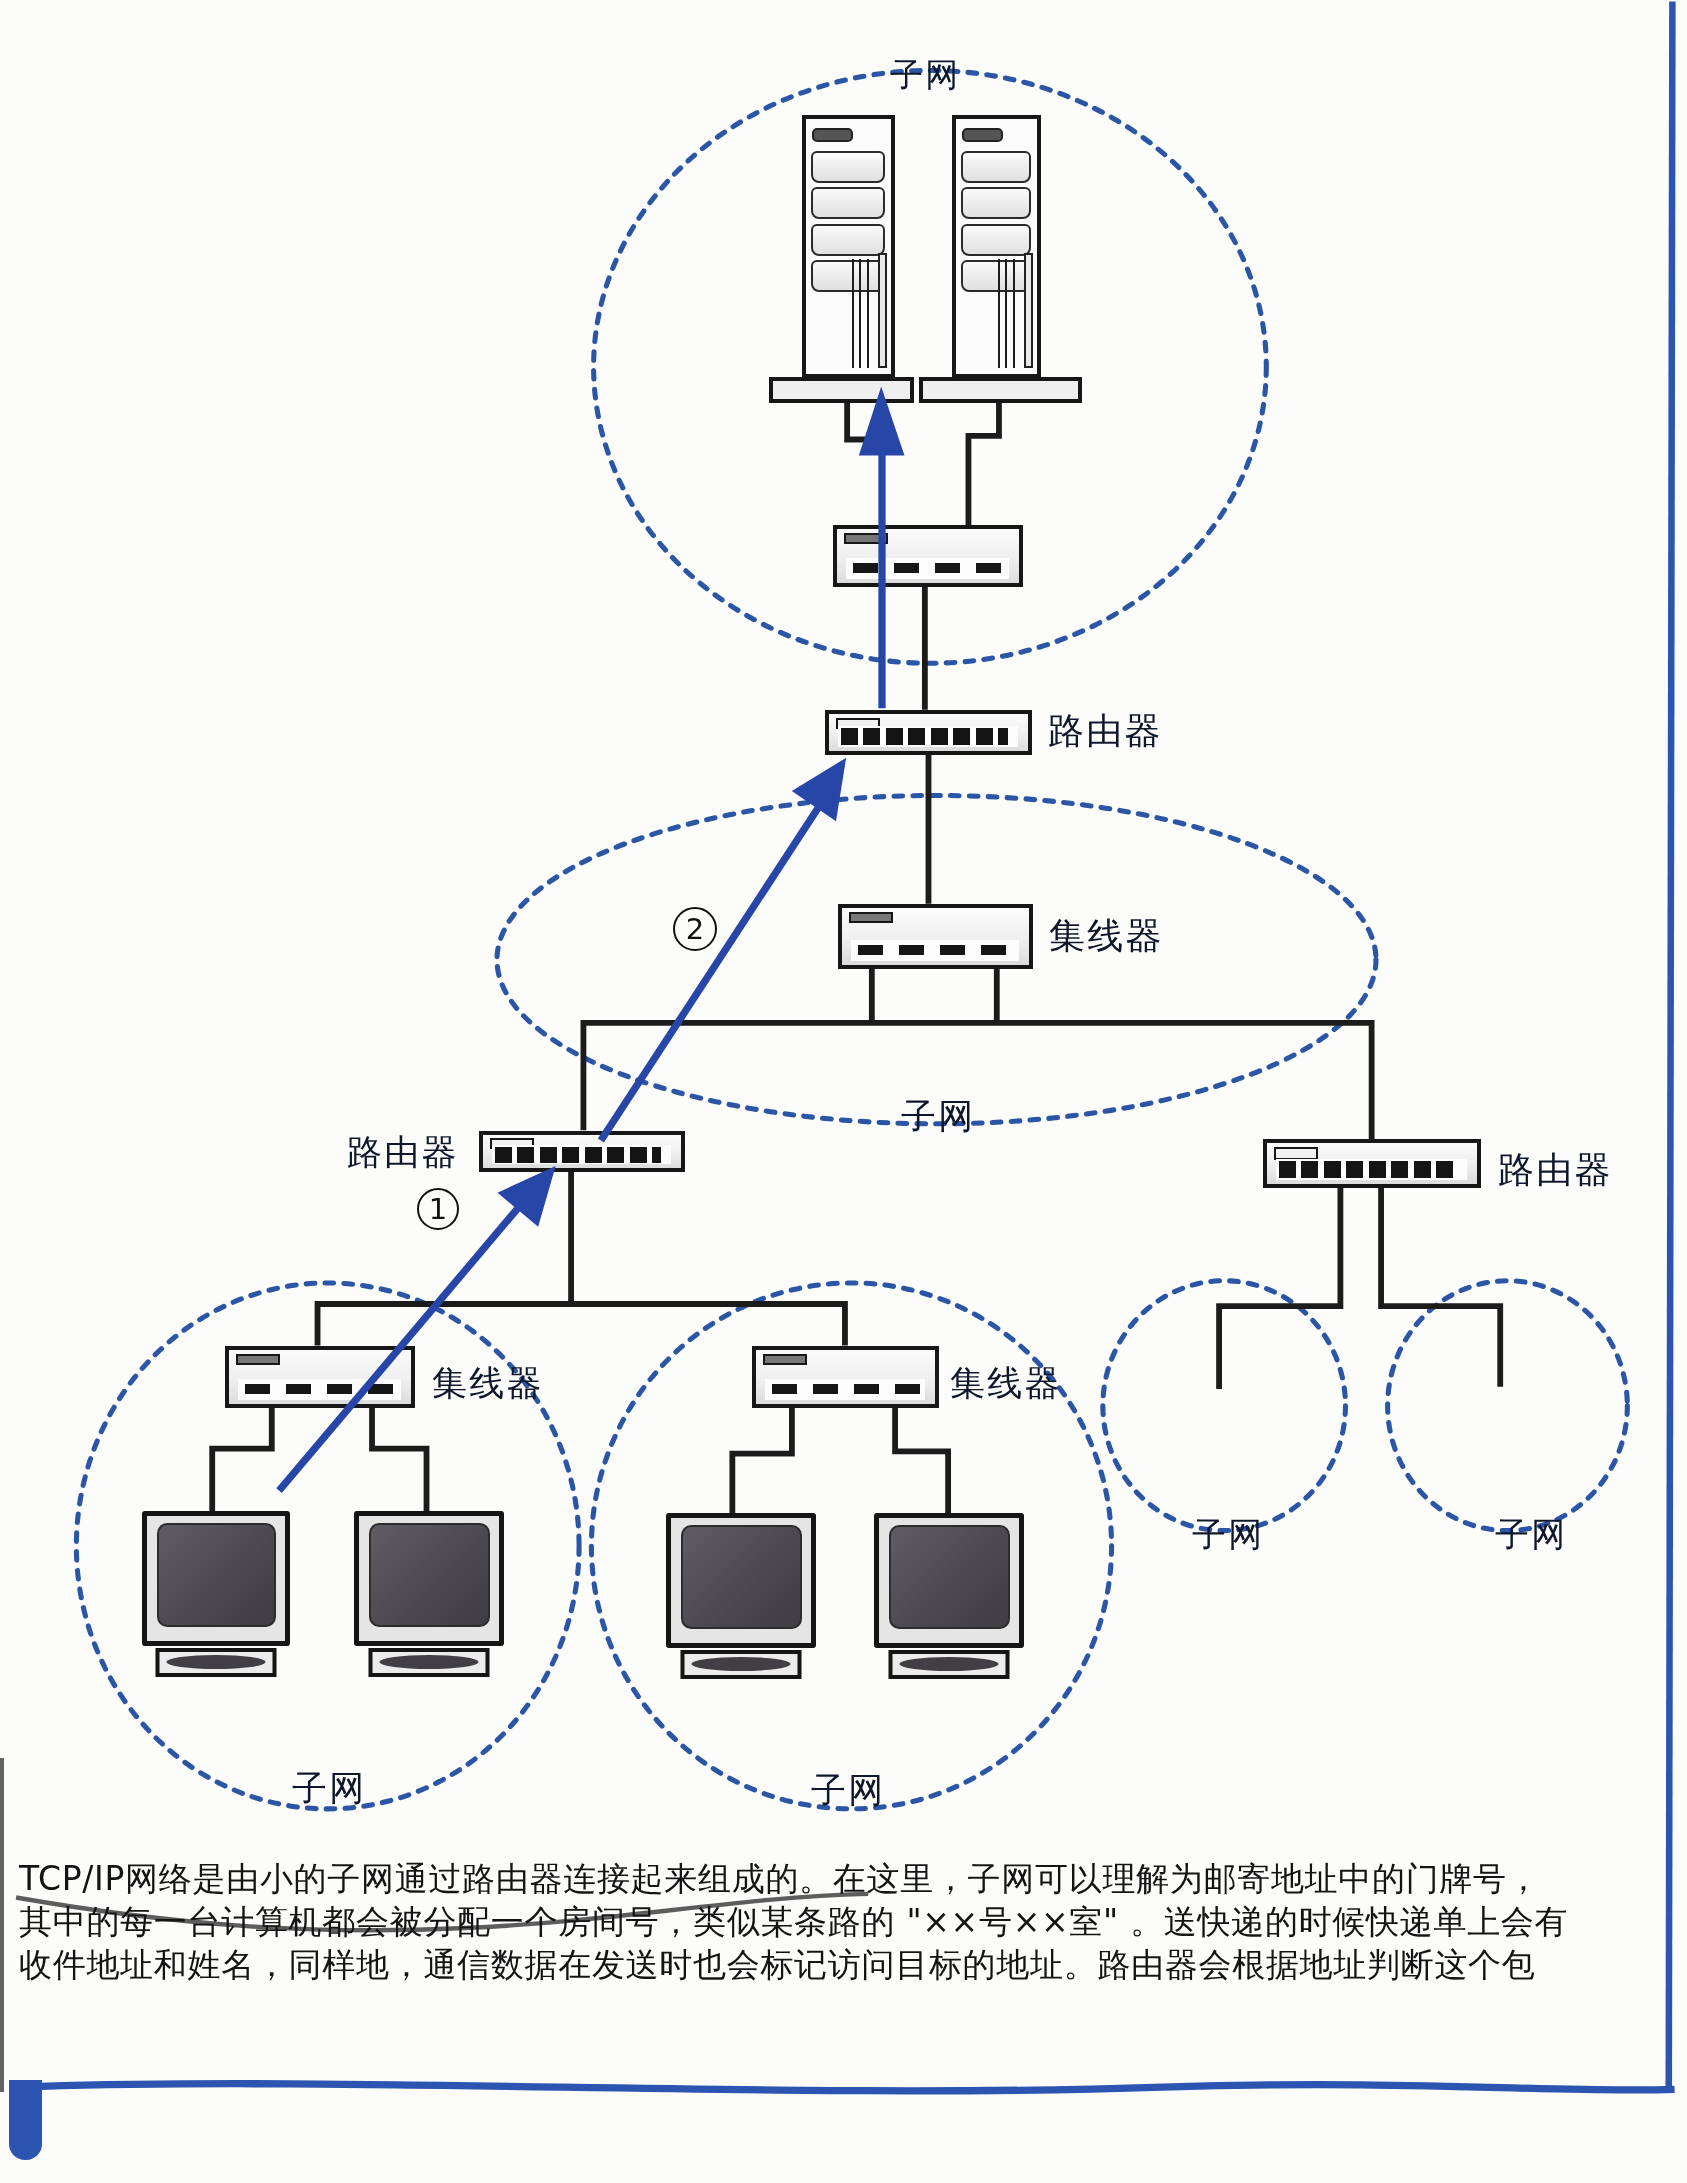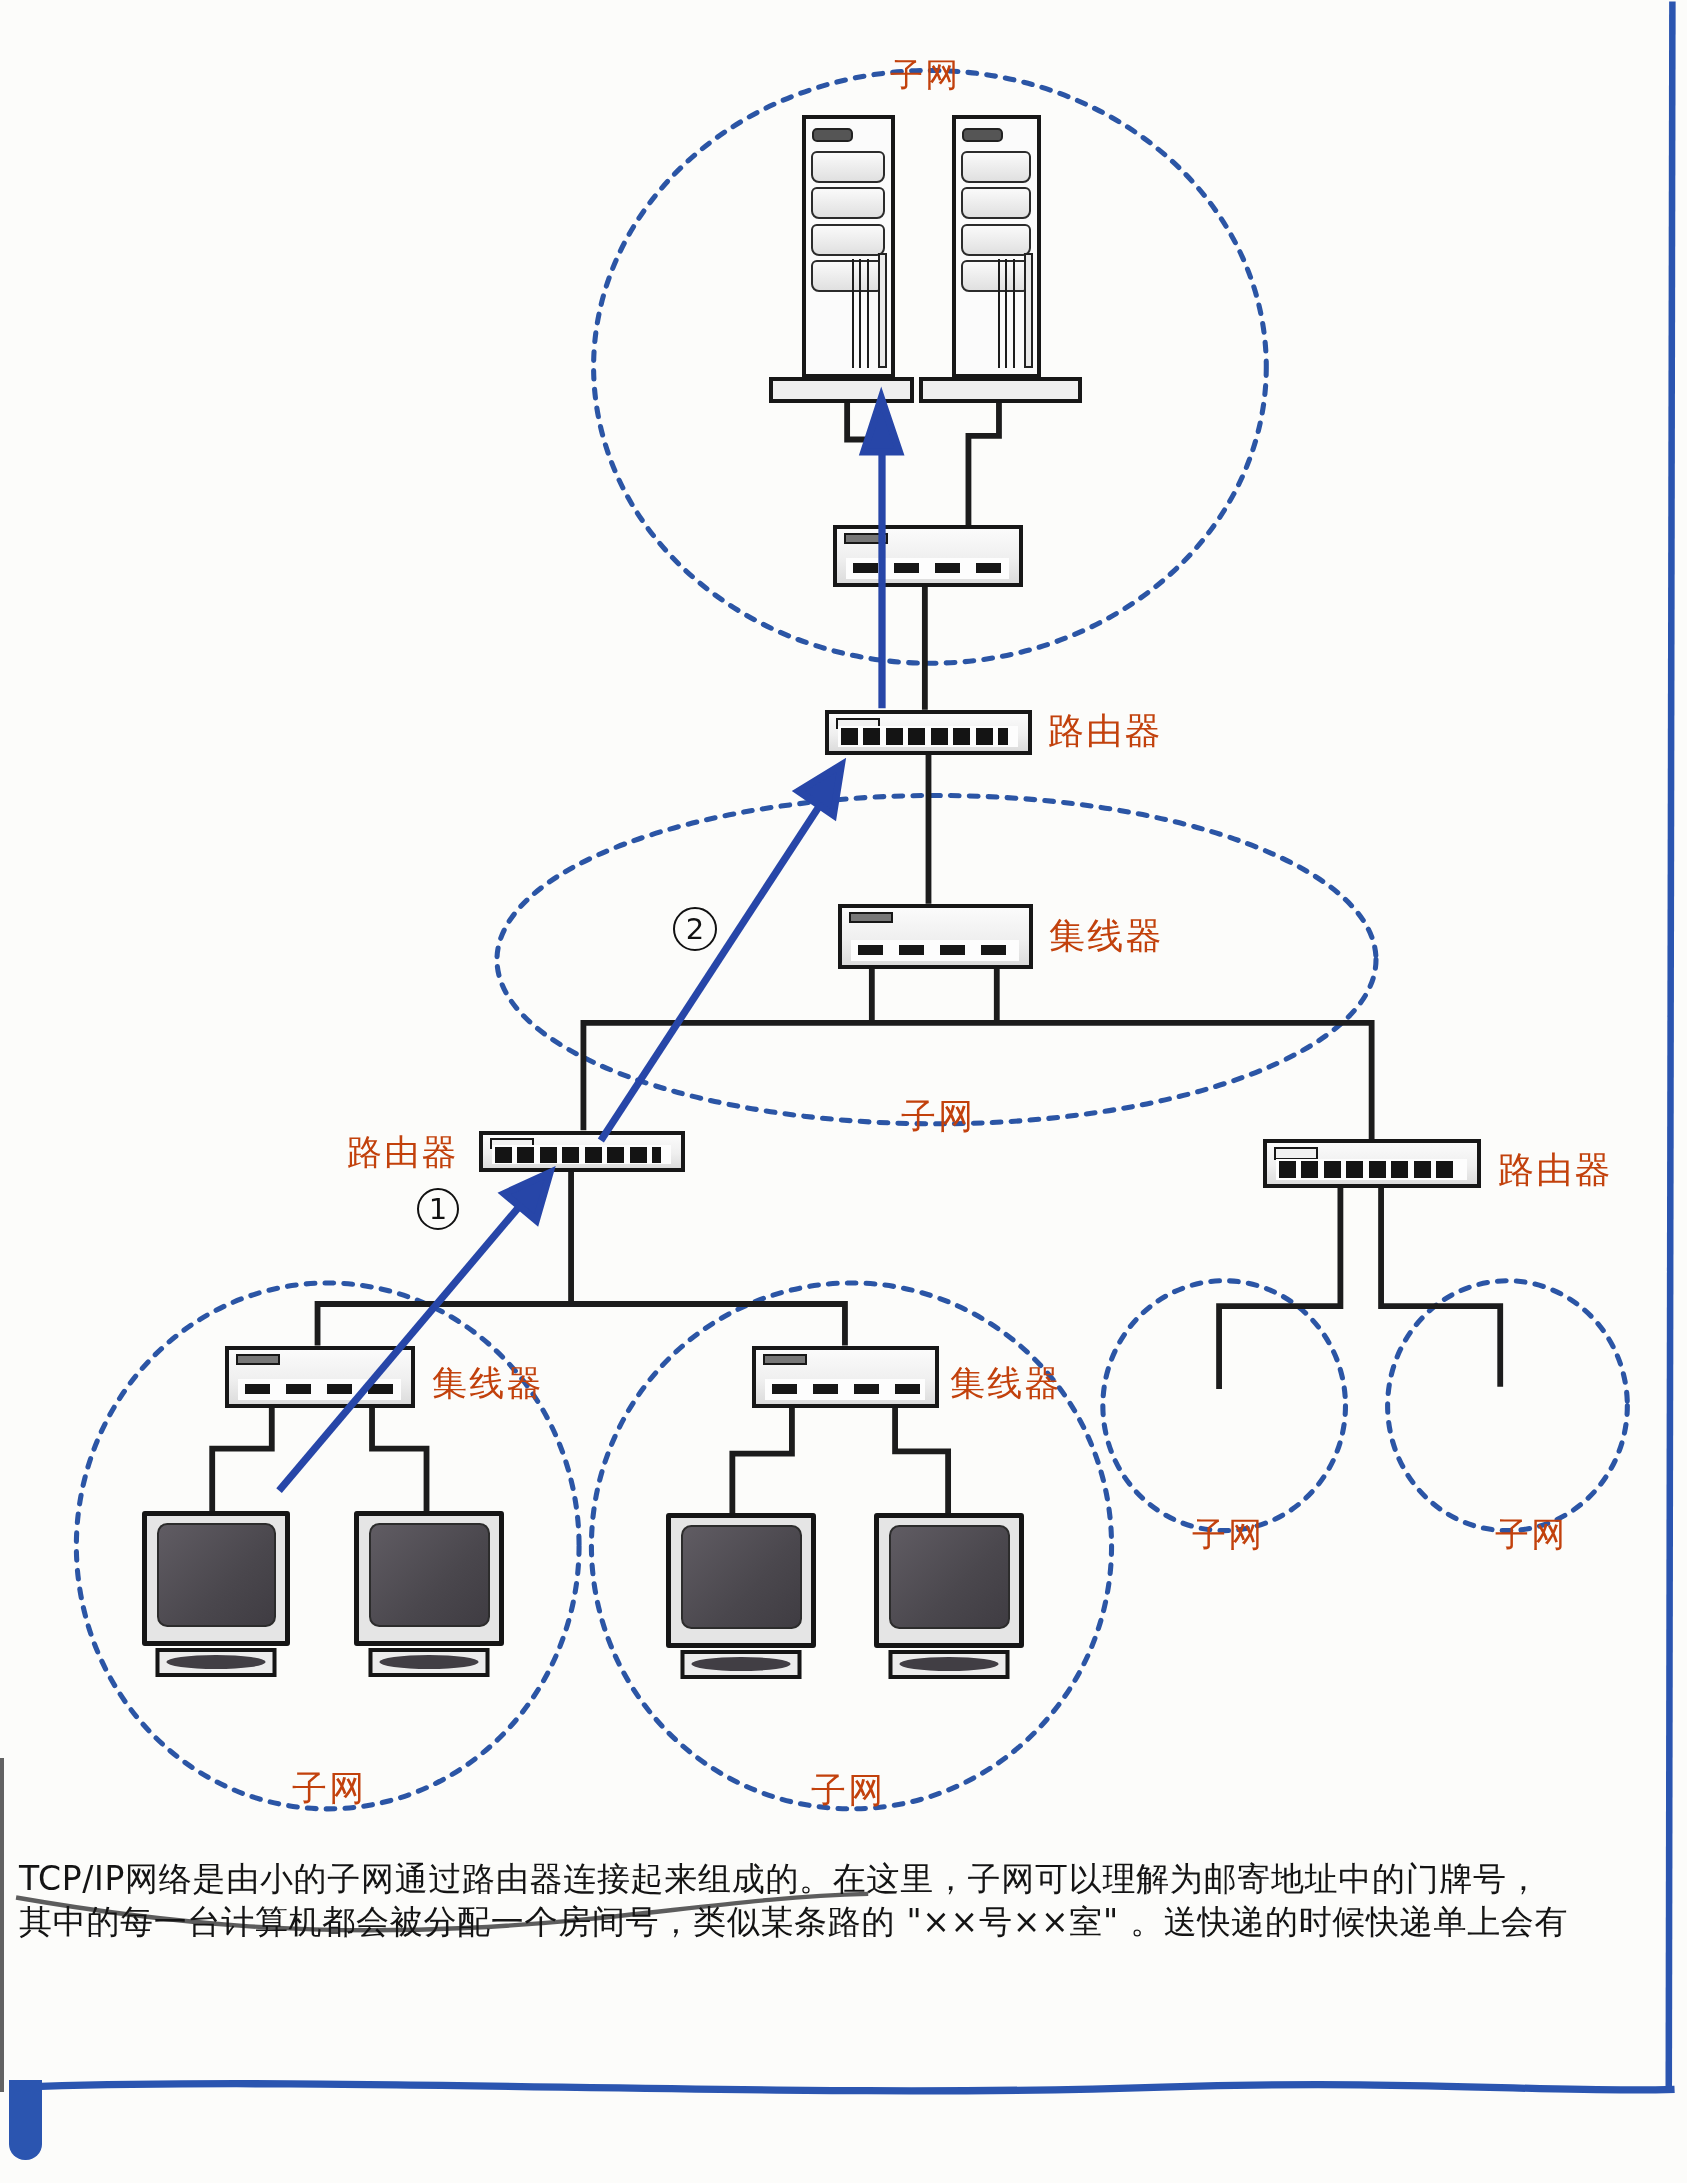--- a/index.html
+++ b/index.html
@@ -6,21 +6,21 @@
   #canvas{
     position:relative;width:1687px;height:2183px;overflow:hidden;
     background:#fcfcfa;
     font-family:"DejaVu Sans","Liberation Sans",sans-serif;
     color:#151515;
   }
   svg.layer{position:absolute;left:0;top:0;z-index:1;}
   svg.layer.top{z-index:5;}
 
   
-  .lbl{position:absolute;z-index:6;font-weight:500;color:#c2410c;
+  .lbl{position:absolute;z-index:6;font-weight:500;color:#0f172a;
        letter-spacing:2.2px;white-space:nowrap;line-height:1;}
 
   
   .dev{position:absolute;z-index:3;box-sizing:border-box;}
 
   .router,.hub{
     border:4.4px solid #171717;
     background:linear-gradient(180deg,#fbfbfb 0%,#efefef 55%,#dcdcdc 100%);
   }
   .dev .slot{position:absolute;left:7.3px;top:3.6px;width:44px;height:13px;
@@ -238,19 +238,20 @@
 
   <div class="lbl" style="left:811px;top:1773px;font-size:35px;">子网</div>
 
   <div class="lbl" style="left:1192px;top:1517px;font-size:34px;">子网</div>
 
   <div class="lbl" style="left:1495px;top:1517px;font-size:34px;">子网</div>
 
   <div class="para">
     <div class="line">TCP/IP网络是由小的子网通过路由器连接起来组成的。在这里，子网可以理解为邮寄地址中的门牌号，</div>
     <div class="line">其中的每一台计算机都会被分配一个房间号，类似某条路的 "××号××室" 。送快递的时候快递单上会有</div>
+    <div class="line">收件地址和姓名，同样地，通信数据在发送时也会标记访问目标的地址。路由器会根据地址判断这个包</div>
   </div>
 
   <div class="page-left-edge"></div>
   <div class="caption-bar" style="background:#2b55b0;"></div>
 
 </div>
 
 
 </body></html>

